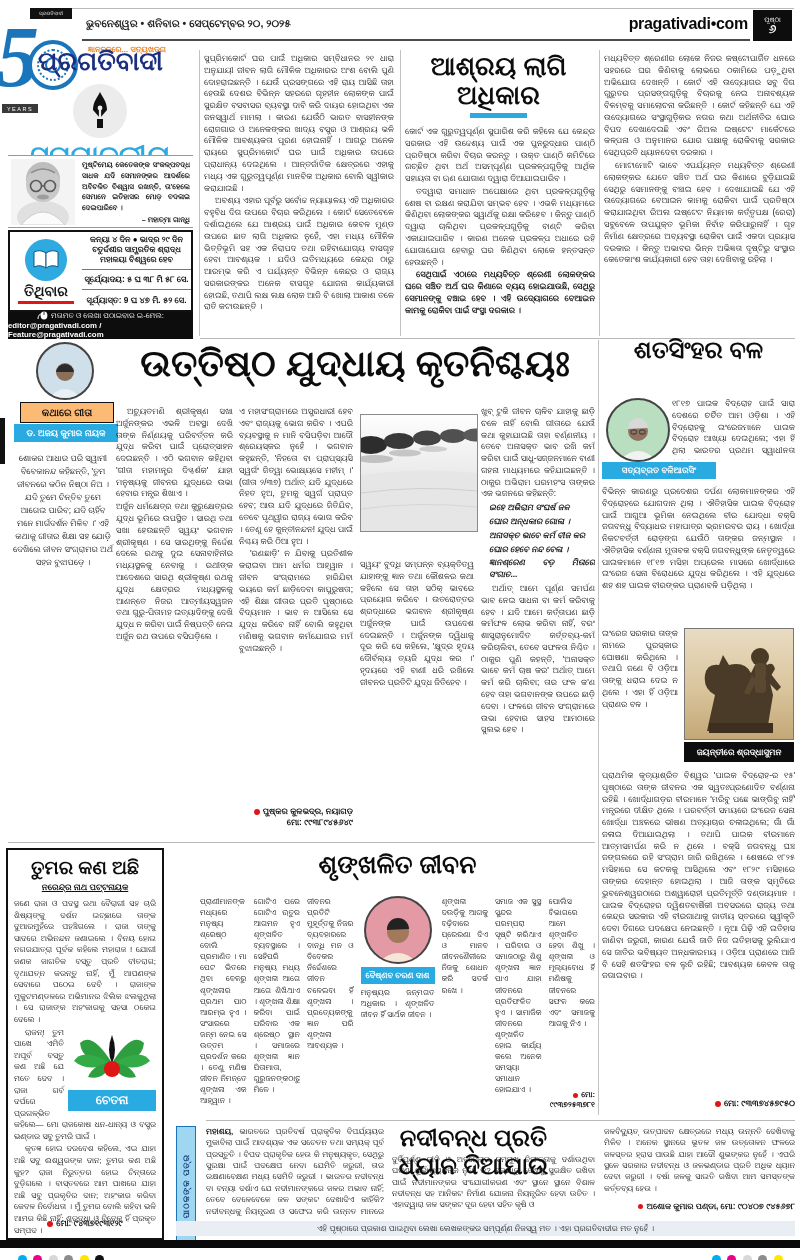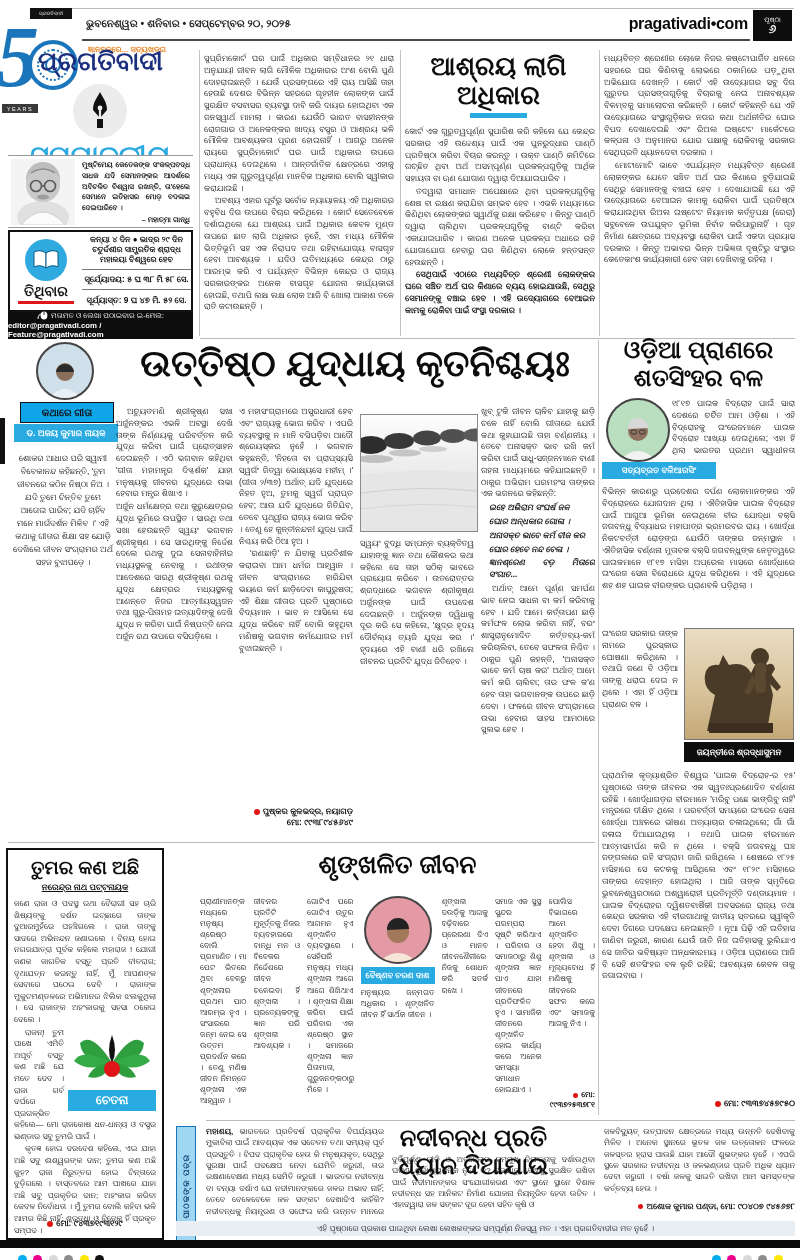--- a/index.html
+++ b/index.html
@@ -7,21 +7,21 @@
         font-family:"Liberation Sans","DejaVu Sans",sans-serif;color:#111;}
   .abs{position:absolute;}
   .just{text-align:justify;font-size:8.3px;line-height:1.42;color:#151515;overflow:hidden;}
   .p{margin:0 0 1px 0;text-indent:11px;}
   .p.noind{text-indent:0;}
   .hl{font-weight:800;color:#0c0c0c;letter-spacing:0;}
   .center{text-align:center;}
   .rule{background:#b9b9b9;}
   .vrule{width:1px;background:#c2c2c2;}
   .bluelabel{background:#29aae1;color:#fff;font-weight:800;display:flex;align-items:center;justify-content:center;}
-  .kicker{border:1.5px solid #111;background:#0ea5e9;font-weight:800;display:flex;align-items:center;justify-content:center;}
+  .kicker{border:1.5px solid #111;background:#fdba74;font-weight:800;display:flex;align-items:center;justify-content:center;}
   .photo-circle{border-radius:50%;border:2px solid #444;overflow:hidden;display:flex;align-items:flex-end;justify-content:center;}
   .reddot{display:inline-block;width:6px;height:6px;border-radius:50%;background:#e01616;margin-right:3px;vertical-align:middle;}
   .credit{font-weight:700;font-size:8.4px;text-align:right;}
   .dot{display:inline-block;width:9px;height:9px;border-radius:50%;margin-right:2px;}
   .verse{font-weight:700;font-style:italic;text-indent:0;margin:2px 0 2px 8px;}
 </style>
 </head>
 <body>
 
 <div class="page">
@@ -185,36 +185,35 @@
       <ellipse cx="92" cy="21" rx="13" ry="7" fill="#505050"></ellipse>
       <ellipse cx="114" cy="20" rx="12" ry="6.5" fill="#5a5a5a"></ellipse>
       <ellipse cx="14" cy="44" rx="18" ry="4" fill="#9a9a9a" opacity="0.55"></ellipse>
       <ellipse cx="44" cy="38" rx="16" ry="3.4" fill="#9a9a9a" opacity="0.5"></ellipse>
       <ellipse cx="72" cy="34" rx="14" ry="3" fill="#a5a5a5" opacity="0.45"></ellipse>
       <path d="M0 60 Q58 52 116 58 L116 116 L0 116 Z" fill="#e6e6e6"></path>
       <path d="M0 78 Q58 70 116 76" stroke="#cFcFcF" fill="none"></path>
       <path d="M0 94 Q58 86 116 92" stroke="#d6d6d6" fill="none"></path>
     </svg>
   </div>
-  <div class="abs just col" style="left:360px;top:538px;width:114px;height:296px;">
+  <div class="abs just col" style="left:360px;top:559px;width:114px;height:296px;">
     <p class="p noind">ସ୍ୱୟଂ ବୁଦ୍ଧି ସମ୍ପନ୍ନ ବ୍ୟକ୍ତିତ୍ୱ ଯାହାଙ୍କୁ ଜ୍ଞାନ ତଥା କୌଶଳର କଥା କହିଲେ ସେ ତାହା ସଠିକ୍ ଭାବରେ ପ୍ରୟୋଗ କରିବେ । ଉତରୋତ୍ତର ଶ୍ରଦ୍ଧାରେ ଭଗବାନ ଶ୍ରୀକୃଷ୍ଣ ଅର୍ଜୁନଙ୍କ ପାଇଁ ଉପଦେଶ ଦେଇଛନ୍ତି । ଅର୍ଜୁନଙ୍କ ଦ୍ୱିଧାକୁ ଦୂର କରି ସେ କହିଲେ, 'କ୍ଷୁଦ୍ର ହୃଦୟ ଦୌର୍ବଲ୍ୟ ତ୍ୟଜି ଯୁଦ୍ଧ କର ।' ହୃଦୟରେ ଏହି ବାଣୀ ଧରି ରଖିଲେ ଜୀବନର ପ୍ରତିଟି ଯୁଦ୍ଧ ଜିତିହେବ ।</p>
   </div>
 
   <div class="abs just col" style="left:481px;top:406px;width:114px;height:428px;">
     <p class="p noind">ଖୁବ୍ ଟୁକି ଜୀବନ ଚାଳିବ ଯାହାକୁ ଛାଡ଼ି ଚଳେ ନାହିଁ ବୋଲି ଗୀତାରେ ଯେଉଁ କଥା କୁହାଯାଇଛି ତାହା ବର୍ଣ୍ଣନୀୟ । ତେବେ ଅନାସକ୍ତ ଭାବ ରଖି କର୍ମ କରିବା ପାଇଁ ସାଧୁ-ସଜ୍ଜନମାନେ ବାଣୀ ଗହନା ମାଧ୍ୟମରେ କହିଯାଇଛନ୍ତି । ଠାକୁର ଅଭିରାମ ପରମହଂସ ତାଙ୍କର ଏକ ଭଜନରେ କହିଛନ୍ତି:</p>
     <div class="verse" style="font-size:8.3px;">ଇହେ ଅଭିରାମ ସଂଘର୍ଷ ଜଳ</div>
     <div class="verse" style="font-size:8.3px;">ଘୋର ଅନ୍ଧକାର ଗୋଳା ।</div>
     <div class="verse" style="font-size:8.3px;">ଅନାସକ୍ତ ଭାବେ କର୍ମ ବୀଜ କର</div>
     <div class="verse" style="font-size:8.3px;">ଘୋର ହେବେ ନନ୍ଦ ବେଳା ।</div>
     <div class="verse" style="font-size:8.3px;">ଜ୍ଞାନଶ୍ରେଣ ବଡ଼ ମିତାରେ ସଂଗାତ...</div>
     <p class="p">ଅର୍ଥାତ୍ ଆମେ ପୂର୍ଣ୍ଣ ସମର୍ପଣ ଭାବ ନେଇ ସାଧନା ବା କର୍ମ କରିବାକୁ ହେବ । ଯଦି ଆମେ କର୍ତ୍ତାପଣ ଛାଡ଼ି କର୍ମଫଳ ଲୋଭ କରିବା ନାହିଁ, ବରଂ ଶାସ୍ତ୍ରାନୁମୋଦିତ କର୍ତ୍ତବ୍ୟ-କର୍ମ କରିଚାଲିବା, ତେବେ ସଫଳତା ନିଶ୍ଚିତ । ଠାକୁର ପୁଣି କହନ୍ତି, 'ଅନାସକ୍ତ ଭାବେ କର୍ମ ଚାଷ କର' ଅର୍ଥାତ୍ ଆମେ କର୍ମ କରି ଚାଲିବା; ତାର ଫଳ କ'ଣ ହେବ ତାହା ଭଗବାନଙ୍କ ଉପରେ ଛାଡ଼ି ଦେବା । ଫଳରେ ଜୀବନ ସଂଗ୍ରାମରେ ଉଭା ହେବାର ସାହସ ଆମଠାରେ ସୁଲଭ ହେବ ।</p>
   </div>
 
   <div class="abs hl center" style="left:602px;top:336px;width:193px;font-size:24px;line-height:1.15;">
-    <div>ଓଡ଼ିଆ ପ୍ରାଣରେ</div>
     <div>ଶତସିଂହର ବଳ</div>
   </div>
 
   <div class="abs photo-circle" style="left:606px;top:398px;width:60px;height:60px;background:#b9dfc0;">
     <svg width="48" height="44" viewBox="0 0 48 44">
         <circle cx="24" cy="15" r="10" fill="#8f7360"></circle>
         <path d="M14 12 a10 10 0 0 1 20 0 L14 13 Z" fill="#d8d8d8"></path>
         <rect x="17" y="14" width="5.5" height="4" rx="1.5" fill="none" stroke="#333" stroke-width="1"></rect>
         <rect x="25.5" y="14" width="5.5" height="4" rx="1.5" fill="none" stroke="#333" stroke-width="1"></rect>
         <path d="M6 44 Q24 26 42 44 Z" fill="#f2f2f2"></path>
@@ -283,22 +282,22 @@
     </div>
   </div>
   <div class="abs center" style="left:6px;top:1218px;width:158px;font-size:8.4px;font-weight:700;">
     <span class="reddot"></span><span>ମୋ: ୯୪୩୭୧୯୩୧୨୯</span>
   </div>
 
   <div class="abs hl center" style="left:200px;top:850px;width:395px;font-size:25px;">ଶୃଙ୍ଖଳିତ ଜୀବନ</div>
 
   <div class="abs" style="left:200px;top:896px;width:395px;height:214px;display:flex;gap:7px;">
     <div class="just col" style="width:47px;font-size:7.8px;">ପ୍ରାଣୀମାନଙ୍କ ମଧ୍ୟରେ ମନୁଷ୍ୟ ଶ୍ରେଷ୍ଠ ବୋଲି ପ୍ରମାଣିତ । ମା ପେଟ ଭିତରେ ଥିବା ବେଳରୁ ଶୃଙ୍ଖଳାର ପ୍ରଥମ ପାଠ ଆରମ୍ଭ ହୁଏ । ସଂସାରରେ ଜନ୍ମ ନେଇ ସେ ଉତ୍ତମ ପ୍ରଦର୍ଶନ କରେ । ତେଣୁ ମଣିଷ ଜୀବନ ନିମନ୍ତେ ଶୃଙ୍ଖଳା ଏକ ଆହ୍ୱାନ ।</div>
+    <div class="just col" style="width:47px;font-size:7.8px;">ଗୋଟିଏ ପରେ ଗୋଟିଏ ଋତୁର ଆଗମନ ହୁଏ ଶୃଙ୍ଖଳିତ ବ୍ୟବସ୍ଥାରେ । ସେହିପରି ମନୁଷ୍ୟ ମଧ୍ୟ ଶୃଙ୍ଖଳା ଆଗେ ଆଗେ ଶିଖିଥାଏ । ଶୃଙ୍ଖଳା ଶିକ୍ଷା କରିବା ପାଇଁ ପରିବାର ଏକ ଶ୍ରେଷ୍ଠ ସ୍ଥାନ । ସମାଜରେ ଶୃଙ୍ଖଳା ଜ୍ଞାନ ପିତାମାତା, ଗୁରୁଜନଙ୍କଠାରୁ ମିଳେ ।</div>
     <div class="just col" style="width:47px;font-size:7.8px;">ଜୀବନର ପ୍ରତିଟି ମୁହୂର୍ତ୍ତକୁ ନିଜର ବ୍ୟବହାରରେ ବାନ୍ଧି ମନ ଓ ବିବେକର ନିର୍ଦ୍ଦେଶରେ ଜୀବନ ଚଳେଇବା ହିଁ ଶୃଙ୍ଖଳା । ପ୍ରତ୍ୟେକଙ୍କୁ ଜ୍ଞାନ ପରି ଶୃଙ୍ଖଳା ଆବଶ୍ୟକ ।</div>
-    <div class="just col" style="width:47px;font-size:7.8px;">ଗୋଟିଏ ପରେ ଗୋଟିଏ ଋତୁର ଆଗମନ ହୁଏ ଶୃଙ୍ଖଳିତ ବ୍ୟବସ୍ଥାରେ । ସେହିପରି ମନୁଷ୍ୟ ମଧ୍ୟ ଶୃଙ୍ଖଳା ଆଗେ ଆଗେ ଶିଖିଥାଏ । ଶୃଙ୍ଖଳା ଶିକ୍ଷା କରିବା ପାଇଁ ପରିବାର ଏକ ଶ୍ରେଷ୍ଠ ସ୍ଥାନ । ସମାଜରେ ଶୃଙ୍ଖଳା ଜ୍ଞାନ ପିତାମାତା, ଗୁରୁଜନଙ୍କଠାରୁ ମିଳେ ।</div>
     <div style="width:74px;display:flex;flex-direction:column;align-items:center;">
       <div class="photo-circle" style="width:64px;height:64px;background:#e39aa5;">
         <svg width="50" height="46" viewBox="0 0 50 46">
             <circle cx="25" cy="16" r="11" fill="#a3795c"></circle>
             <path d="M14 13 a11 11 0 0 1 22 0 L14 14 Z" fill="#222"></path>
             <path d="M6 46 Q25 28 44 46 Z" fill="#f6e6d8"></path>
           </svg>
       </div>
       <div class="bluelabel" style="width:74px;height:17px;font-size:8.2px;margin-top:3px;">
         <span>ବୈଷ୍ଣବ ଚରଣ ଦାଶ</span>

